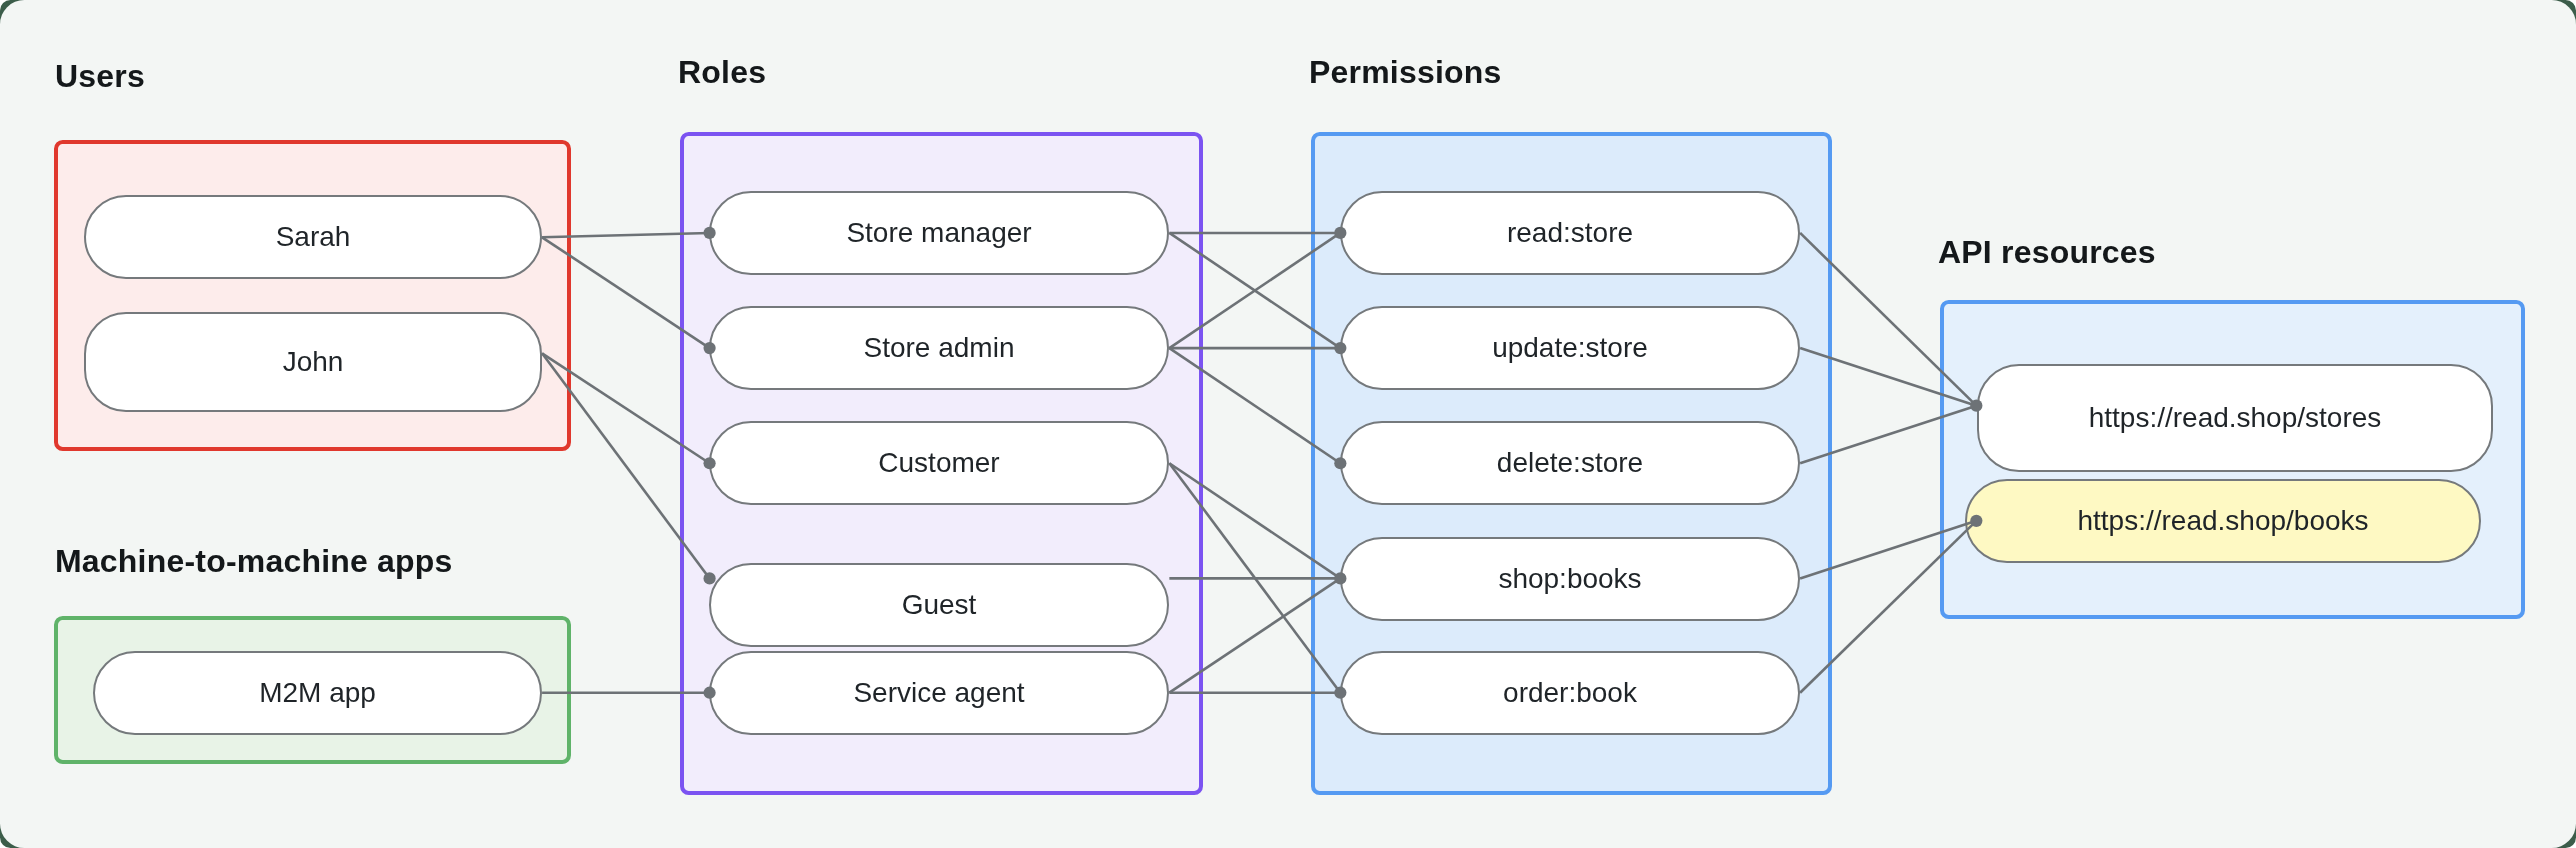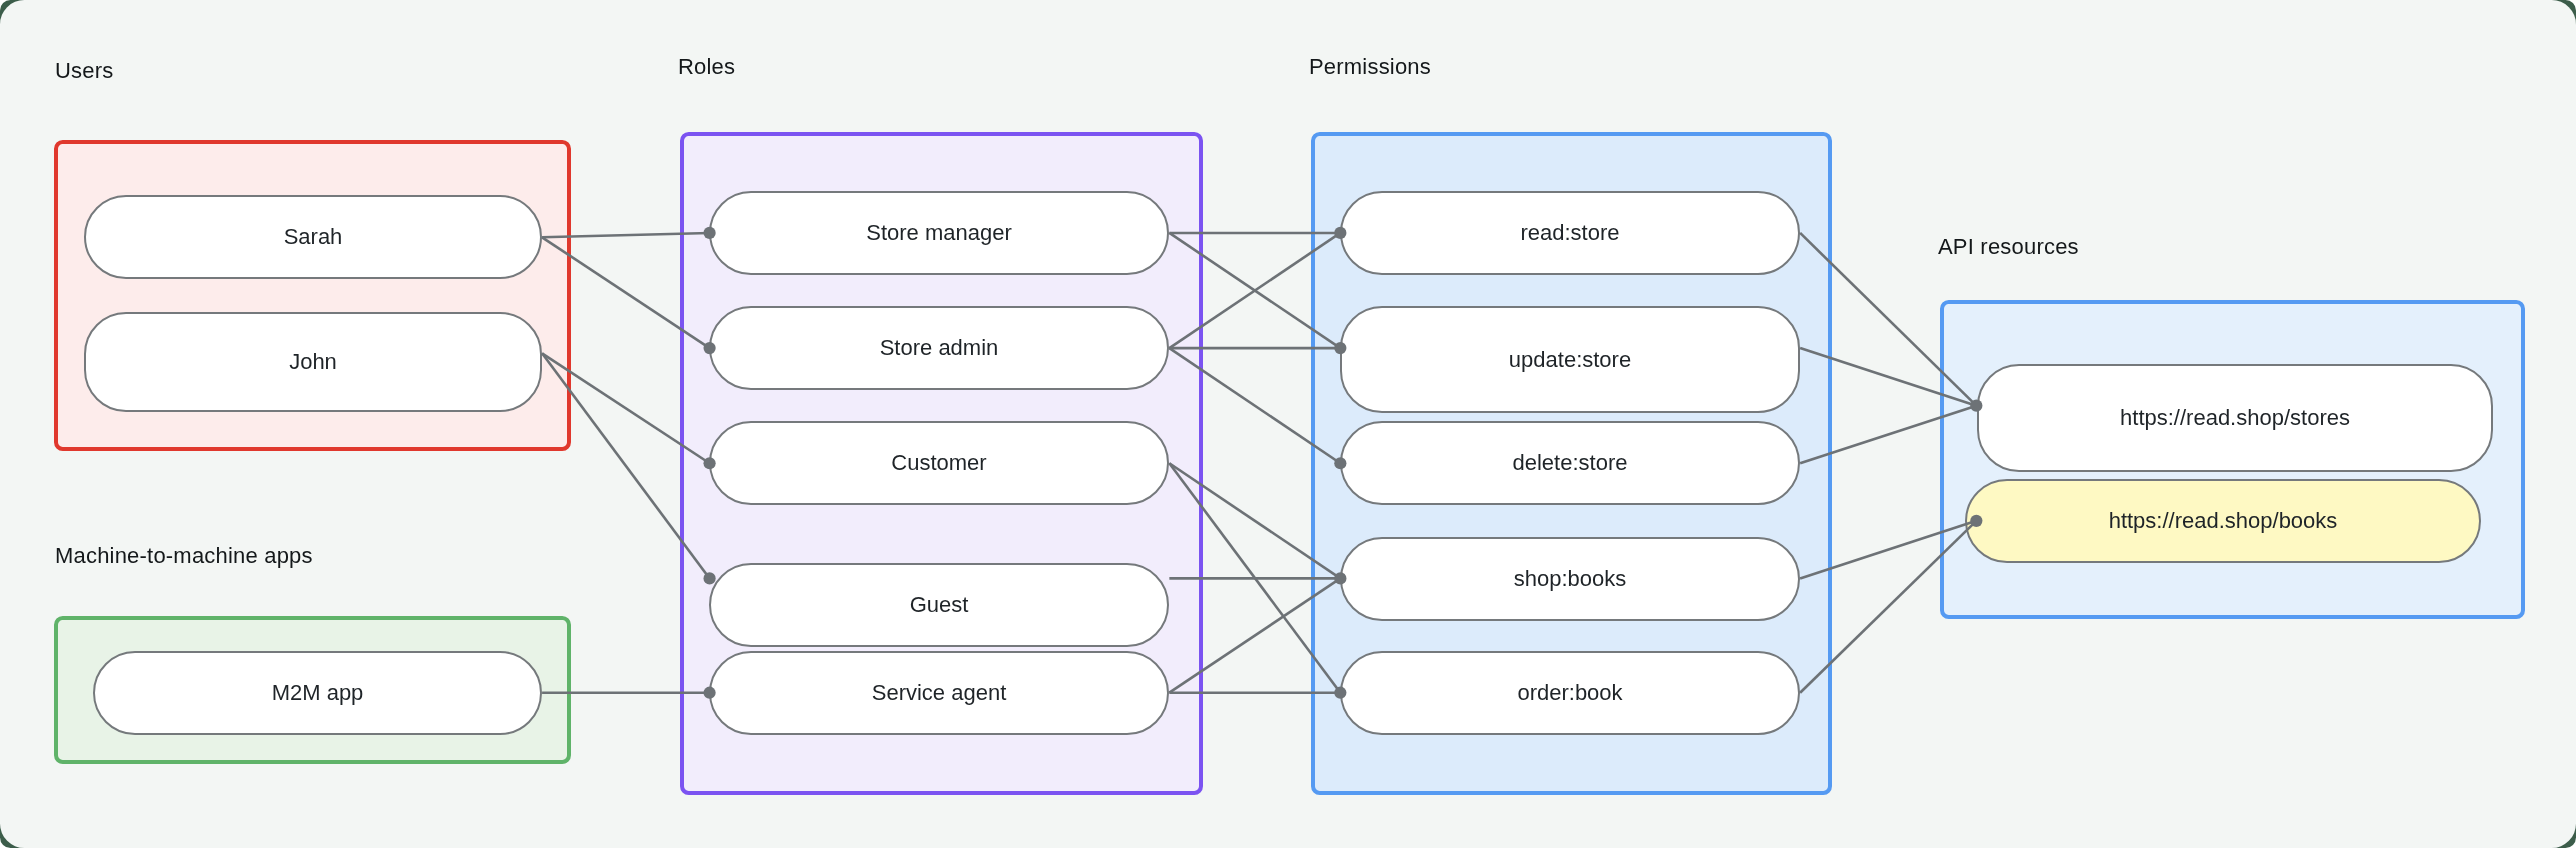--- a/index.html
+++ b/index.html
@@ -26,36 +26,36 @@
   }
   .group-box {
     position: absolute;
     border-radius: 8.7px;
     border-style: solid;
     border-width: 4.4px;
     box-sizing: border-box;
   }
   .section-label {
     position: absolute;
-    font-size: 22px;
-    font-weight: 400;
+    font-size: 32px;
+    font-weight: 700;
     letter-spacing: 0.2px;
     color: #14181a;
     white-space: nowrap;
   }
   .node {
     position: absolute;
     border-radius: 42px;
     border: 2.6px solid #75797c;
     background: #ffffff;
     box-sizing: border-box;
     display: flex;
     align-items: center;
     justify-content: center;
-    font-size: 22px;
+    font-size: 28px;
     color: #1f2428;
     white-space: nowrap;
     z-index: 2;
   }
   svg.edges {
     position: absolute;
     inset: 0;
     z-index: 3;
     pointer-events: none;
   }
@@ -80,21 +80,21 @@
   <div id="nodes-layer">
       <div class="node" style="left: 84px; top: 195px; width: 458px; height: 84px; border-color: rgb(117, 121, 124); background: rgb(255, 255, 255); color: rgb(31, 36, 40);">Sarah</div>
       <div class="node" style="left: 84px; top: 312px; width: 458px; height: 100px; border-color: rgb(117, 121, 124); background: rgb(255, 255, 255); color: rgb(31, 36, 40);">John</div>
       <div class="node" style="left: 93px; top: 651px; width: 449px; height: 84px; border-color: rgb(117, 121, 124); background: rgb(255, 255, 255); color: rgb(31, 36, 40);">M2M app</div>
       <div class="node" style="left: 709px; top: 191px; width: 460px; height: 84px; border-color: rgb(117, 121, 124); background: rgb(255, 255, 255); color: rgb(31, 36, 40);">Store manager</div>
       <div class="node" style="left: 709px; top: 306px; width: 460px; height: 84px; border-color: rgb(117, 121, 124); background: rgb(255, 255, 255); color: rgb(31, 36, 40);">Store admin</div>
       <div class="node" style="left: 709px; top: 421px; width: 460px; height: 84px; border-color: rgb(117, 121, 124); background: rgb(255, 255, 255); color: rgb(31, 36, 40);">Customer</div>
       <div class="node" style="left: 709px; top: 563px; width: 460px; height: 84px; border-color: rgb(117, 121, 124); background: rgb(255, 255, 255); color: rgb(31, 36, 40);">Guest</div>
       <div class="node" style="left: 709px; top: 651px; width: 460px; height: 84px; border-color: rgb(117, 121, 124); background: rgb(255, 255, 255); color: rgb(31, 36, 40);">Service agent</div>
       <div class="node" style="left: 1340px; top: 191px; width: 460px; height: 84px; border-color: rgb(117, 121, 124); background: rgb(255, 255, 255); color: rgb(31, 36, 40);">read:store</div>
-      <div class="node" style="left: 1340px; top: 306px; width: 460px; height: 107px; border-color: rgb(117, 121, 124); background: rgb(255, 255, 255); color: rgb(31, 36, 40);">update:store</div>
+      <div class="node" style="left: 1340px; top: 306px; width: 460px; height: 84px; border-color: rgb(117, 121, 124); background: rgb(255, 255, 255); color: rgb(31, 36, 40);">update:store</div>
       <div class="node" style="left: 1340px; top: 421px; width: 460px; height: 84px; border-color: rgb(117, 121, 124); background: rgb(255, 255, 255); color: rgb(31, 36, 40);">delete:store</div>
       <div class="node" style="left: 1340px; top: 537px; width: 460px; height: 84px; border-color: rgb(117, 121, 124); background: rgb(255, 255, 255); color: rgb(31, 36, 40);">shop:books</div>
       <div class="node" style="left: 1340px; top: 651px; width: 460px; height: 84px; border-color: rgb(117, 121, 124); background: rgb(255, 255, 255); color: rgb(31, 36, 40);">order:book</div>
       <div class="node" style="left: 1977px; top: 364px; width: 516px; height: 108px; border-color: rgb(117, 121, 124); background: rgb(255, 255, 255); color: rgb(31, 36, 40);">https://read.shop/stores</div>
       <div class="node" style="left: 1965px; top: 479px; width: 516px; height: 84px; border-color: rgb(117, 121, 124); background: #fef9c3; color: rgb(31, 36, 40);">https://read.shop/books</div>
     </div>
   <svg class="edges" id="edges-svg" width="2576" height="848" viewBox="0 0 2952 972">
       <line x1="621" y1="272" x2="813" y2="267" stroke="#6d7276" stroke-width="3"></line>
       <line x1="621" y1="272" x2="813" y2="399" stroke="#6d7276" stroke-width="3"></line>
       <line x1="621" y1="405" x2="813" y2="531" stroke="#6d7276" stroke-width="3"></line>

